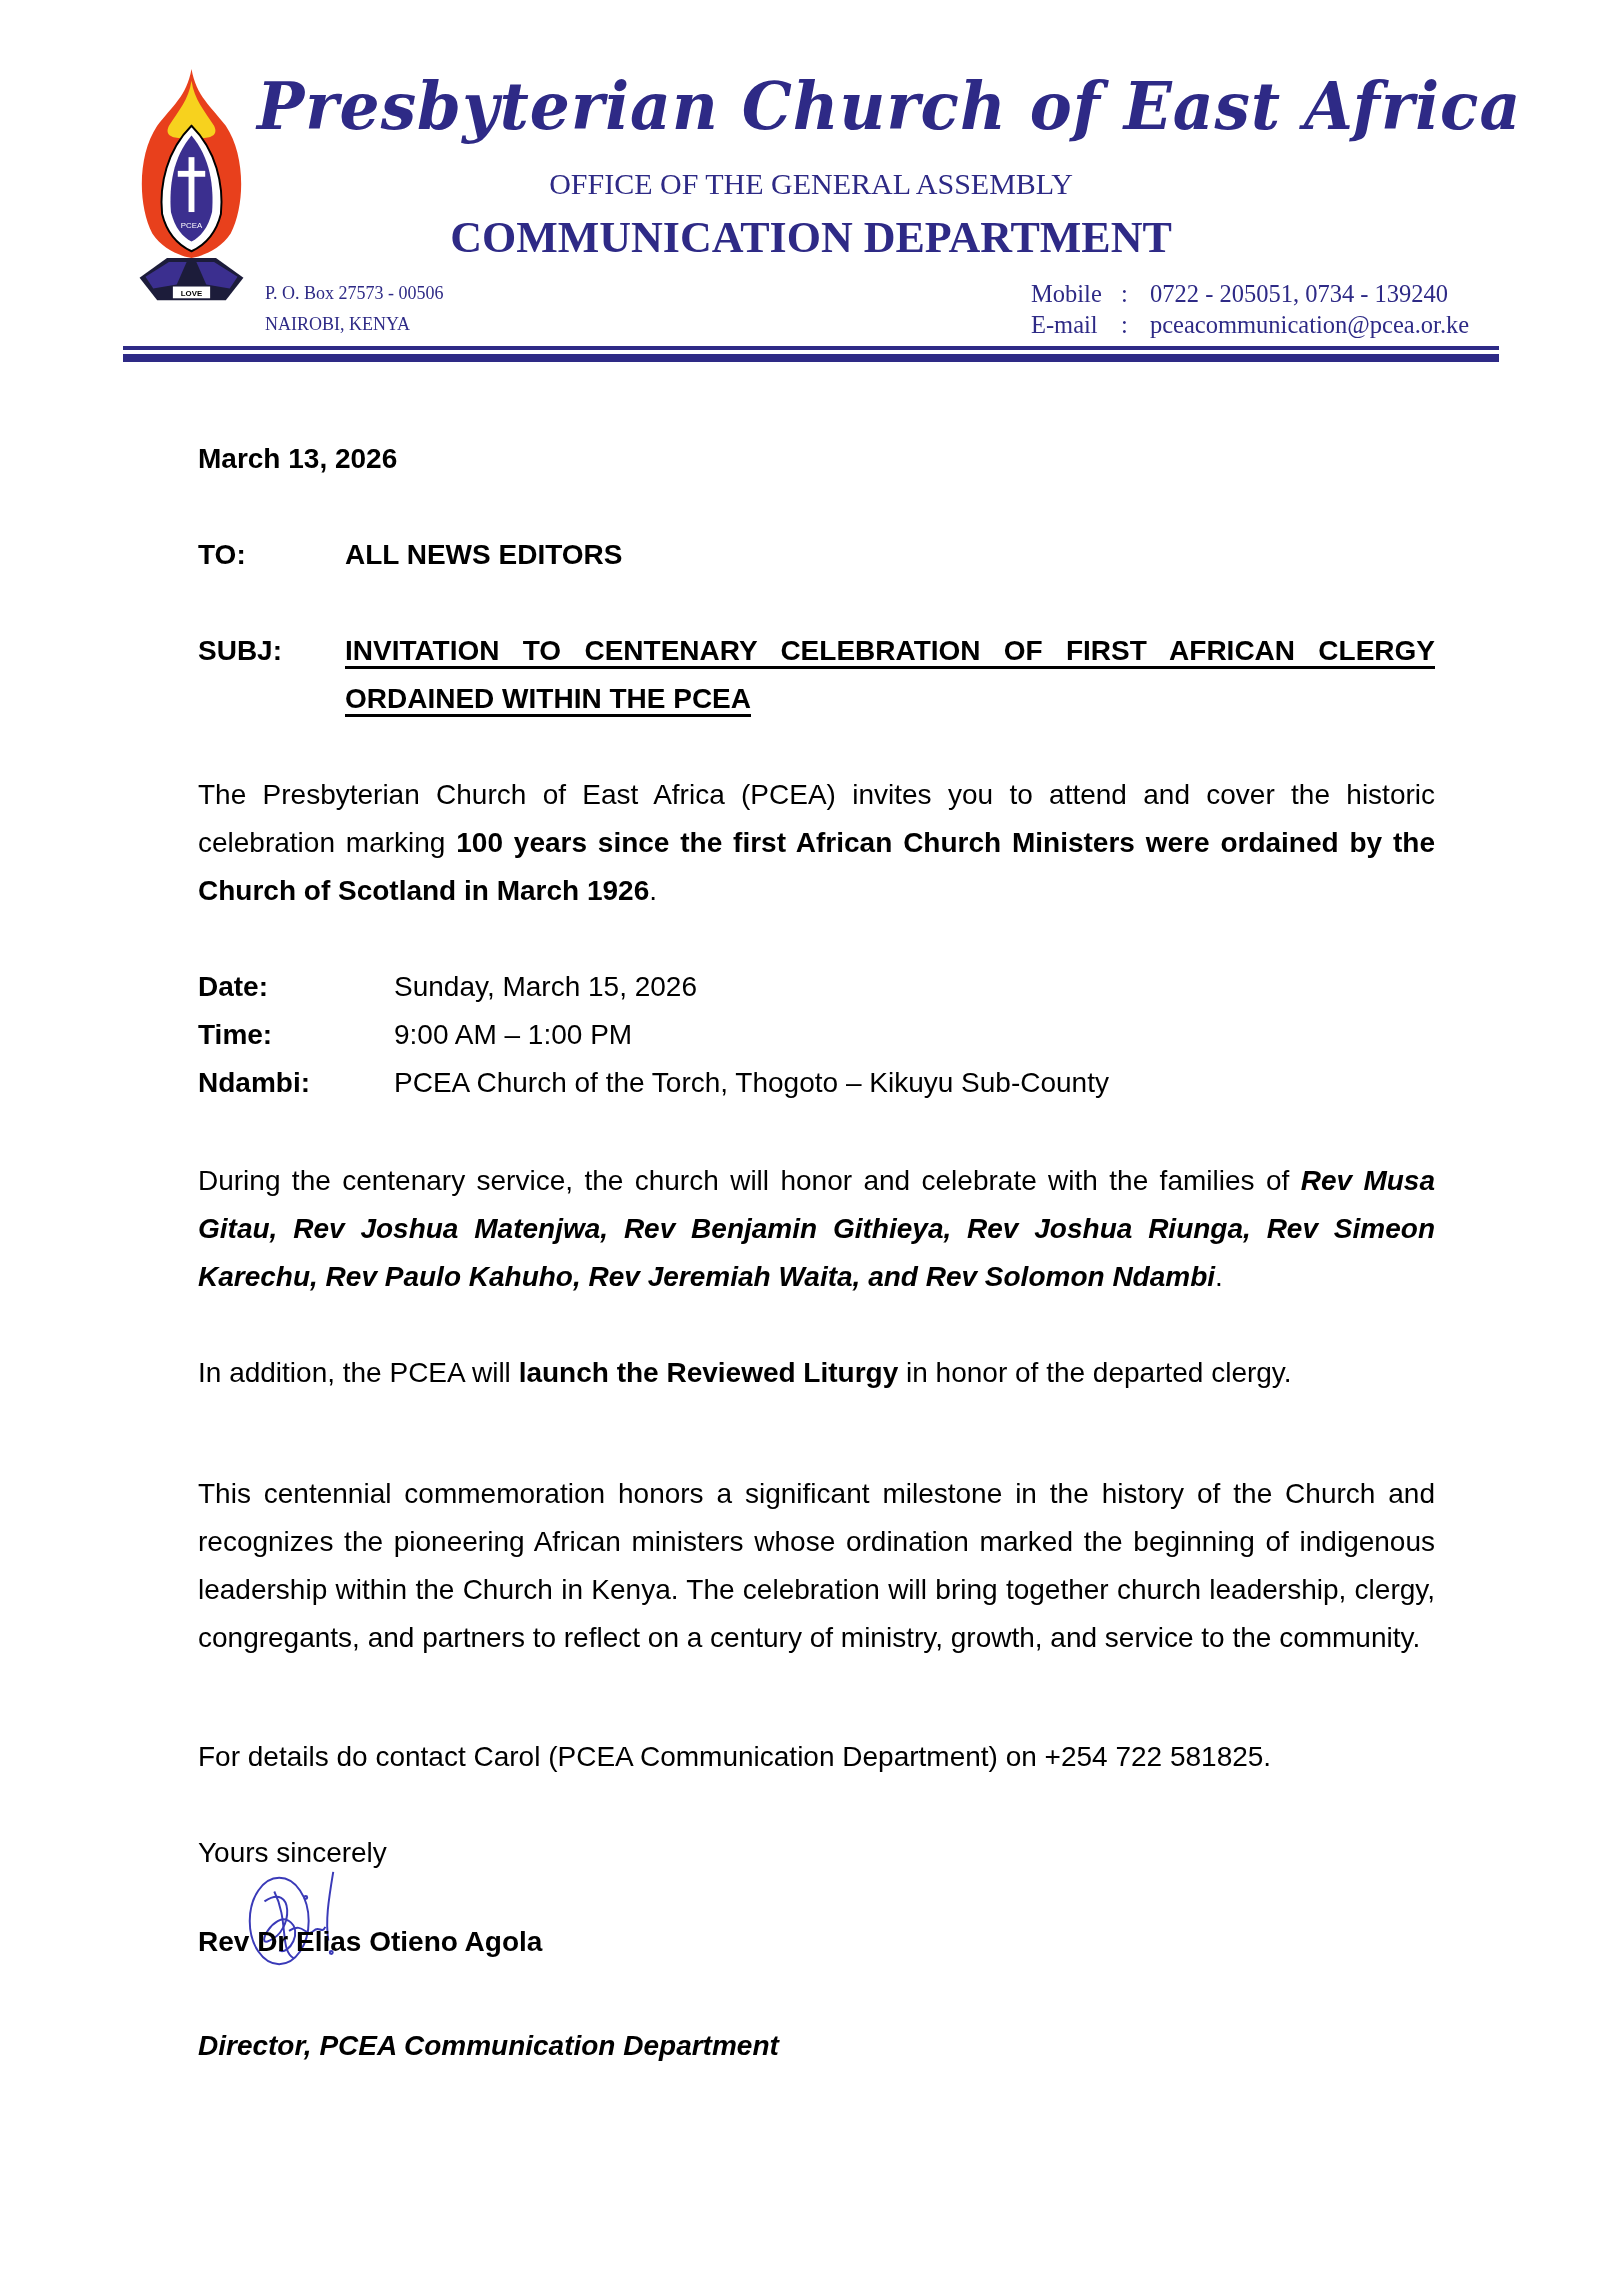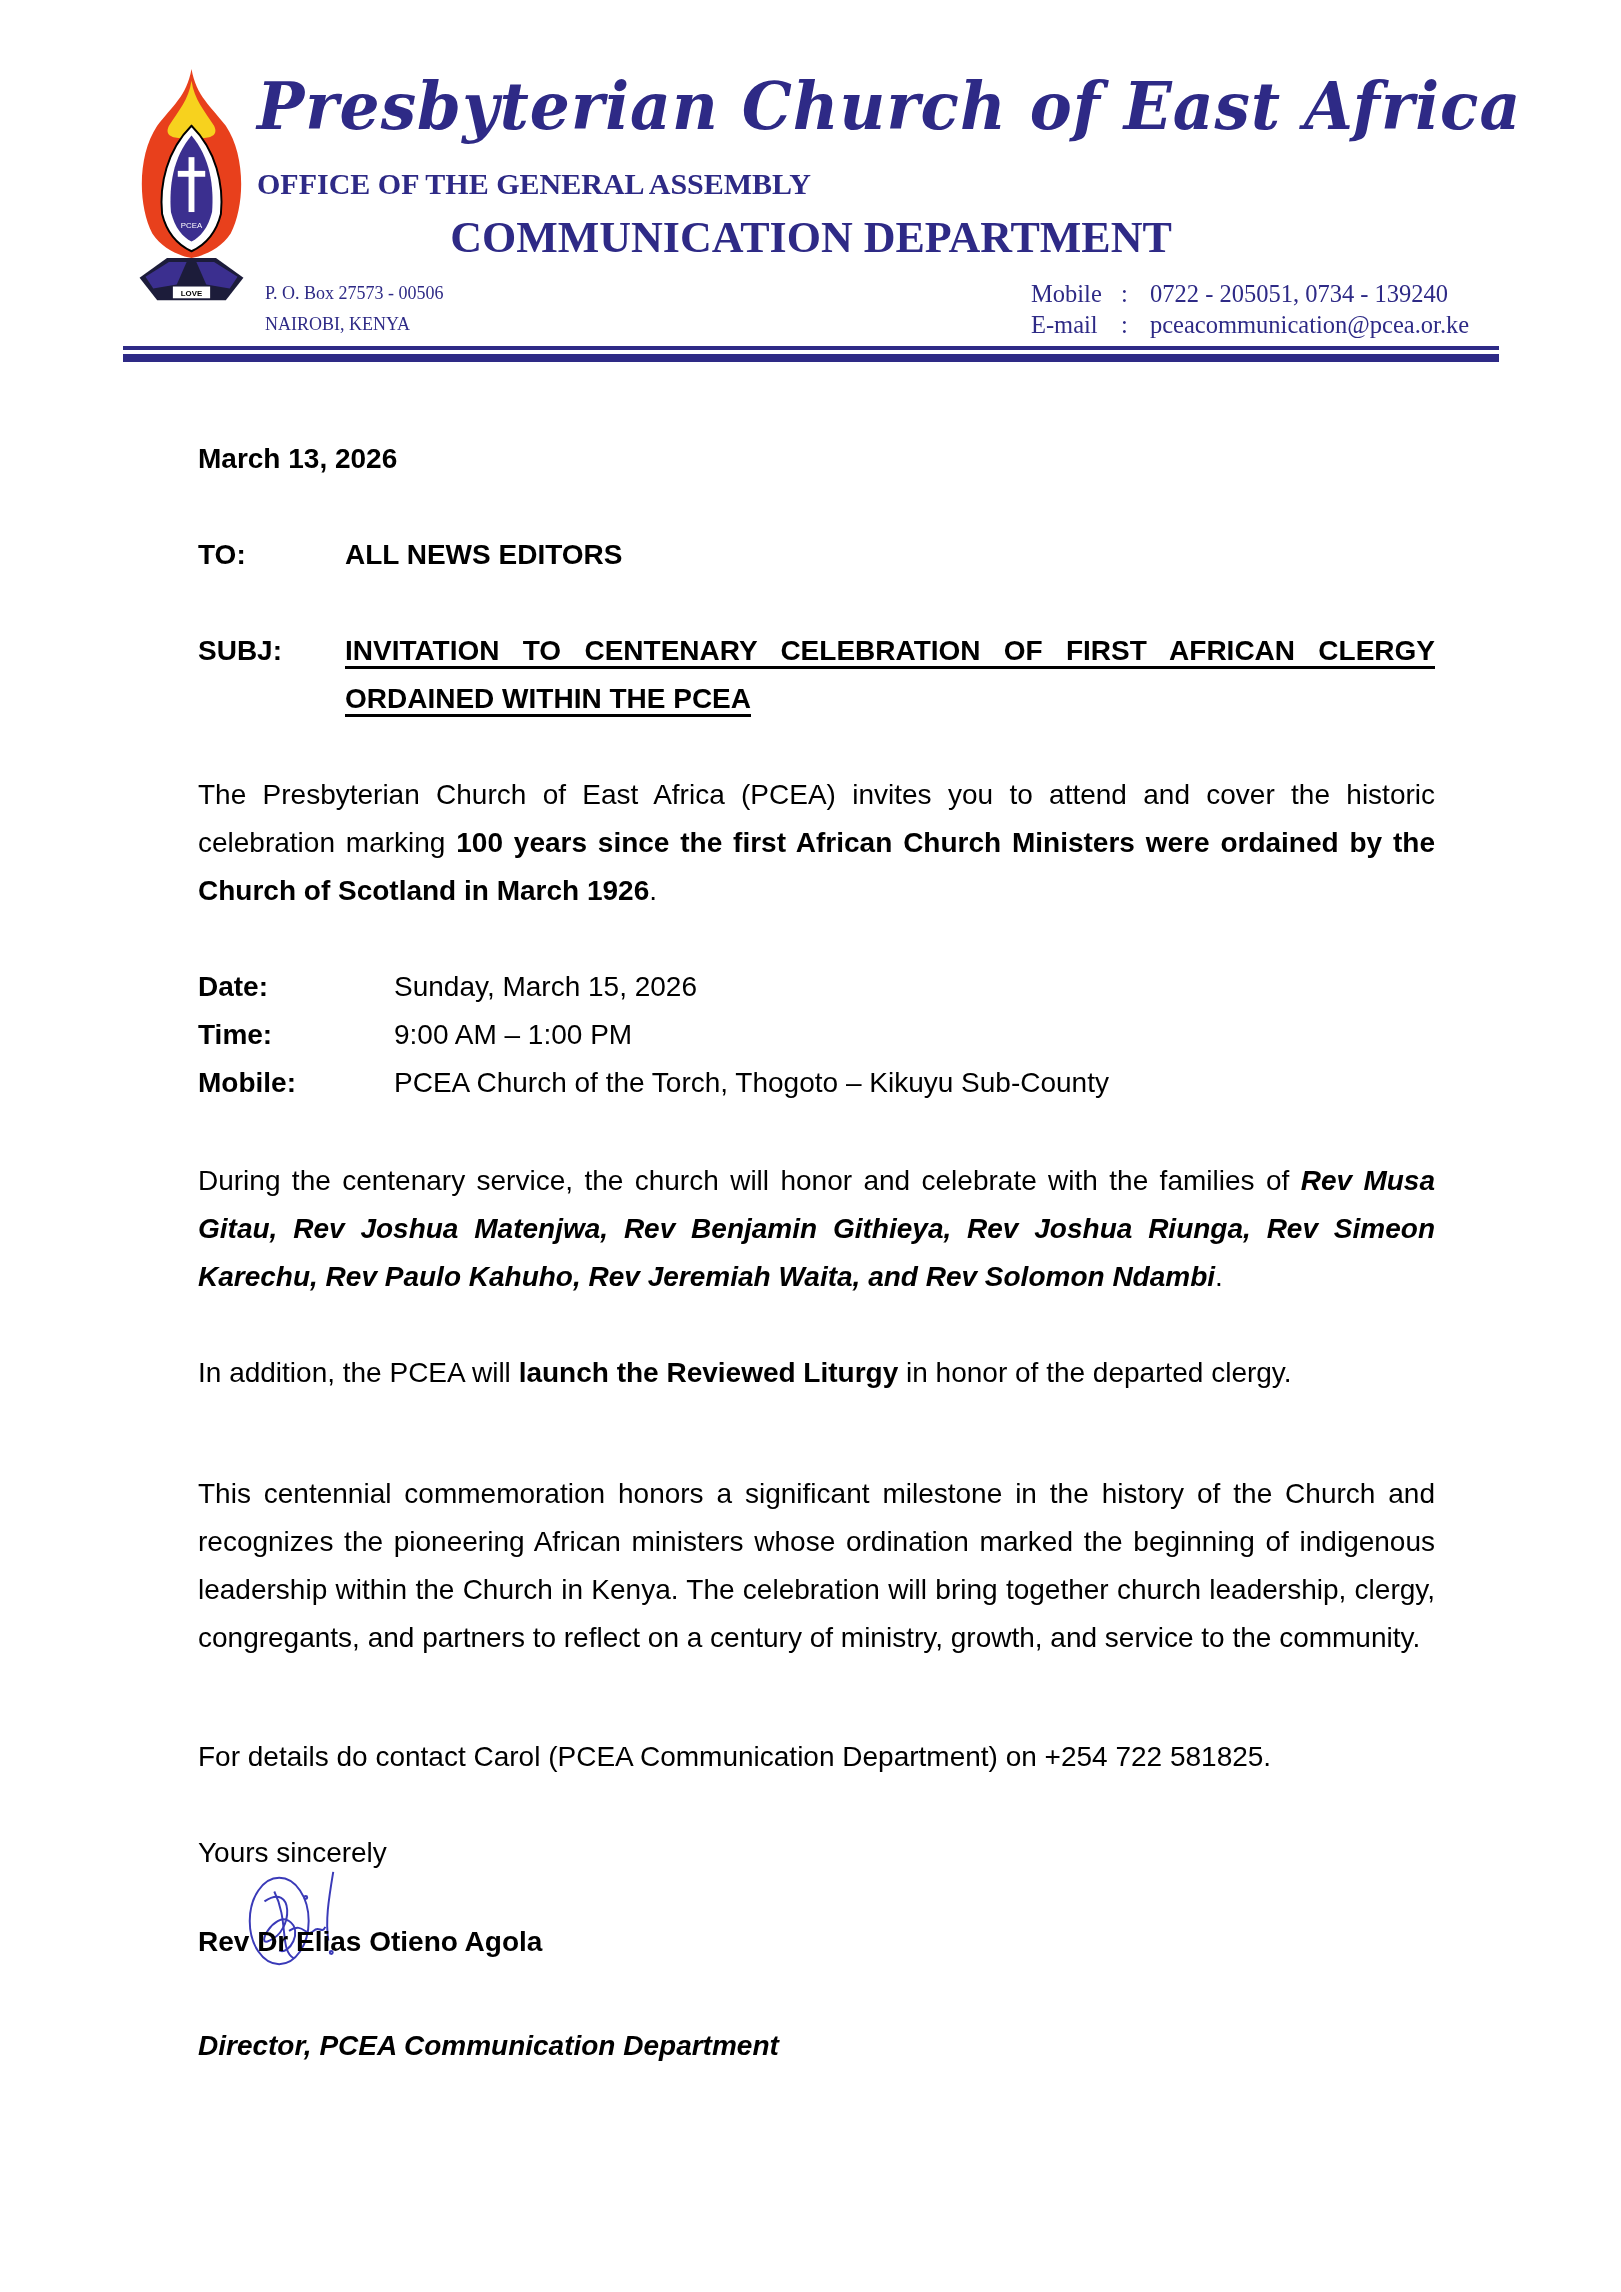--- a/index.html
+++ b/index.html
@@ -1,21 +1,21 @@
 <!DOCTYPE html>
 <html><head>
 <meta charset="utf-8">
 <style>
   html, body { margin:0; padding:0; background:#ffffff; }
   body { width:1621px; height:2293px; position:relative; overflow:hidden; font-family:"Liberation Sans", sans-serif; color:#000; }
   .abs { position:absolute; }
   
   #logo { left:118px; top:67px; width:147px; height:245px; }
   .org-title { left:257px; top:69px; width:1108px; text-align:center; font-family:"DejaVu Serif", serif; font-weight:bold; font-style:italic; font-size:63px; color:#2e2a86; letter-spacing:1px; white-space:nowrap; transform:scaleY(1.05); }
-  .office { left:257px; top:167px; width:1108px; text-align:left; font-family:"Liberation Serif", serif; font-size:30px; color:#2e2a86; white-space:nowrap;font-weight:bold; }
+  .office { left:257px; top:167px; width:1108px; text-align:center; font-family:"Liberation Serif", serif; font-size:30px; color:#2e2a86; white-space:nowrap; }
   .dept { left:257px; top:212px; width:1108px; text-align:center; font-family:"Liberation Serif", serif; font-weight:bold; font-size:44px; color:#2e2a86; white-space:nowrap; }
   .addr { left:265px; top:278px; font-family:"Liberation Serif", serif; font-size:18px; color:#2e2a86; line-height:31px; }
   .contact { left:1031px; top:278px; font-family:"Liberation Serif", serif; font-size:24.5px; color:#2e2a86; line-height:31px; }
   .contact .row { display:flex; }
   .contact .k { width:90px; }
   .contact .c { width:29px; }
   .rule1 { left:123px; top:346px; width:1376px; height:3.9px; background:#2e2a86; }
   .rule2 { left:123px; top:354px; width:1376px; height:7.8px; background:#2e2a86; }
 
   
@@ -105,21 +105,21 @@
 <div class="abs body-text details">
   <div class="row-flex">
     <span class="dl">Date:</span>
     <span>Sunday, March 15, 2026</span>
   </div>
   <div class="row-flex">
     <span class="dl">Time:</span>
     <span>9:00 AM – 1:00 PM</span>
   </div>
   <div class="row-flex">
-    <span class="dl">Mobile:</span>
+    <span class="dl">Ndambi:</span>
     <span>PCEA Church of the Torch, Thogoto – Kikuyu Sub-County</span>
   </div>
 </div>
 
 <div class="abs body-text para p2"><span>During the centenary service, the church will honor and celebrate with the families of </span><span class="bi">Rev Musa Gitau, Rev Joshua Matenjwa, Rev Benjamin Githieya, Rev Joshua Riunga, Rev Simeon Karechu, Rev Paulo Kahuho, Rev Jeremiah Waita, and Rev Solomon Ndambi</span><span>.</span></div>
 
 <div class="abs body-text para p3"><span>In addition, the PCEA will </span><span class="bold">launch the Reviewed Liturgy</span><span> in honor of the departed clergy.</span></div>
 
 <div class="abs body-text para p4">This centennial commemoration honors a significant milestone in the history of the Church and recognizes the pioneering African ministers whose ordination marked the beginning of indigenous leadership within the Church in Kenya. The celebration will bring together church leadership, clergy, congregants, and partners to reflect on a century of ministry, growth, and service to the community.</div>
 

